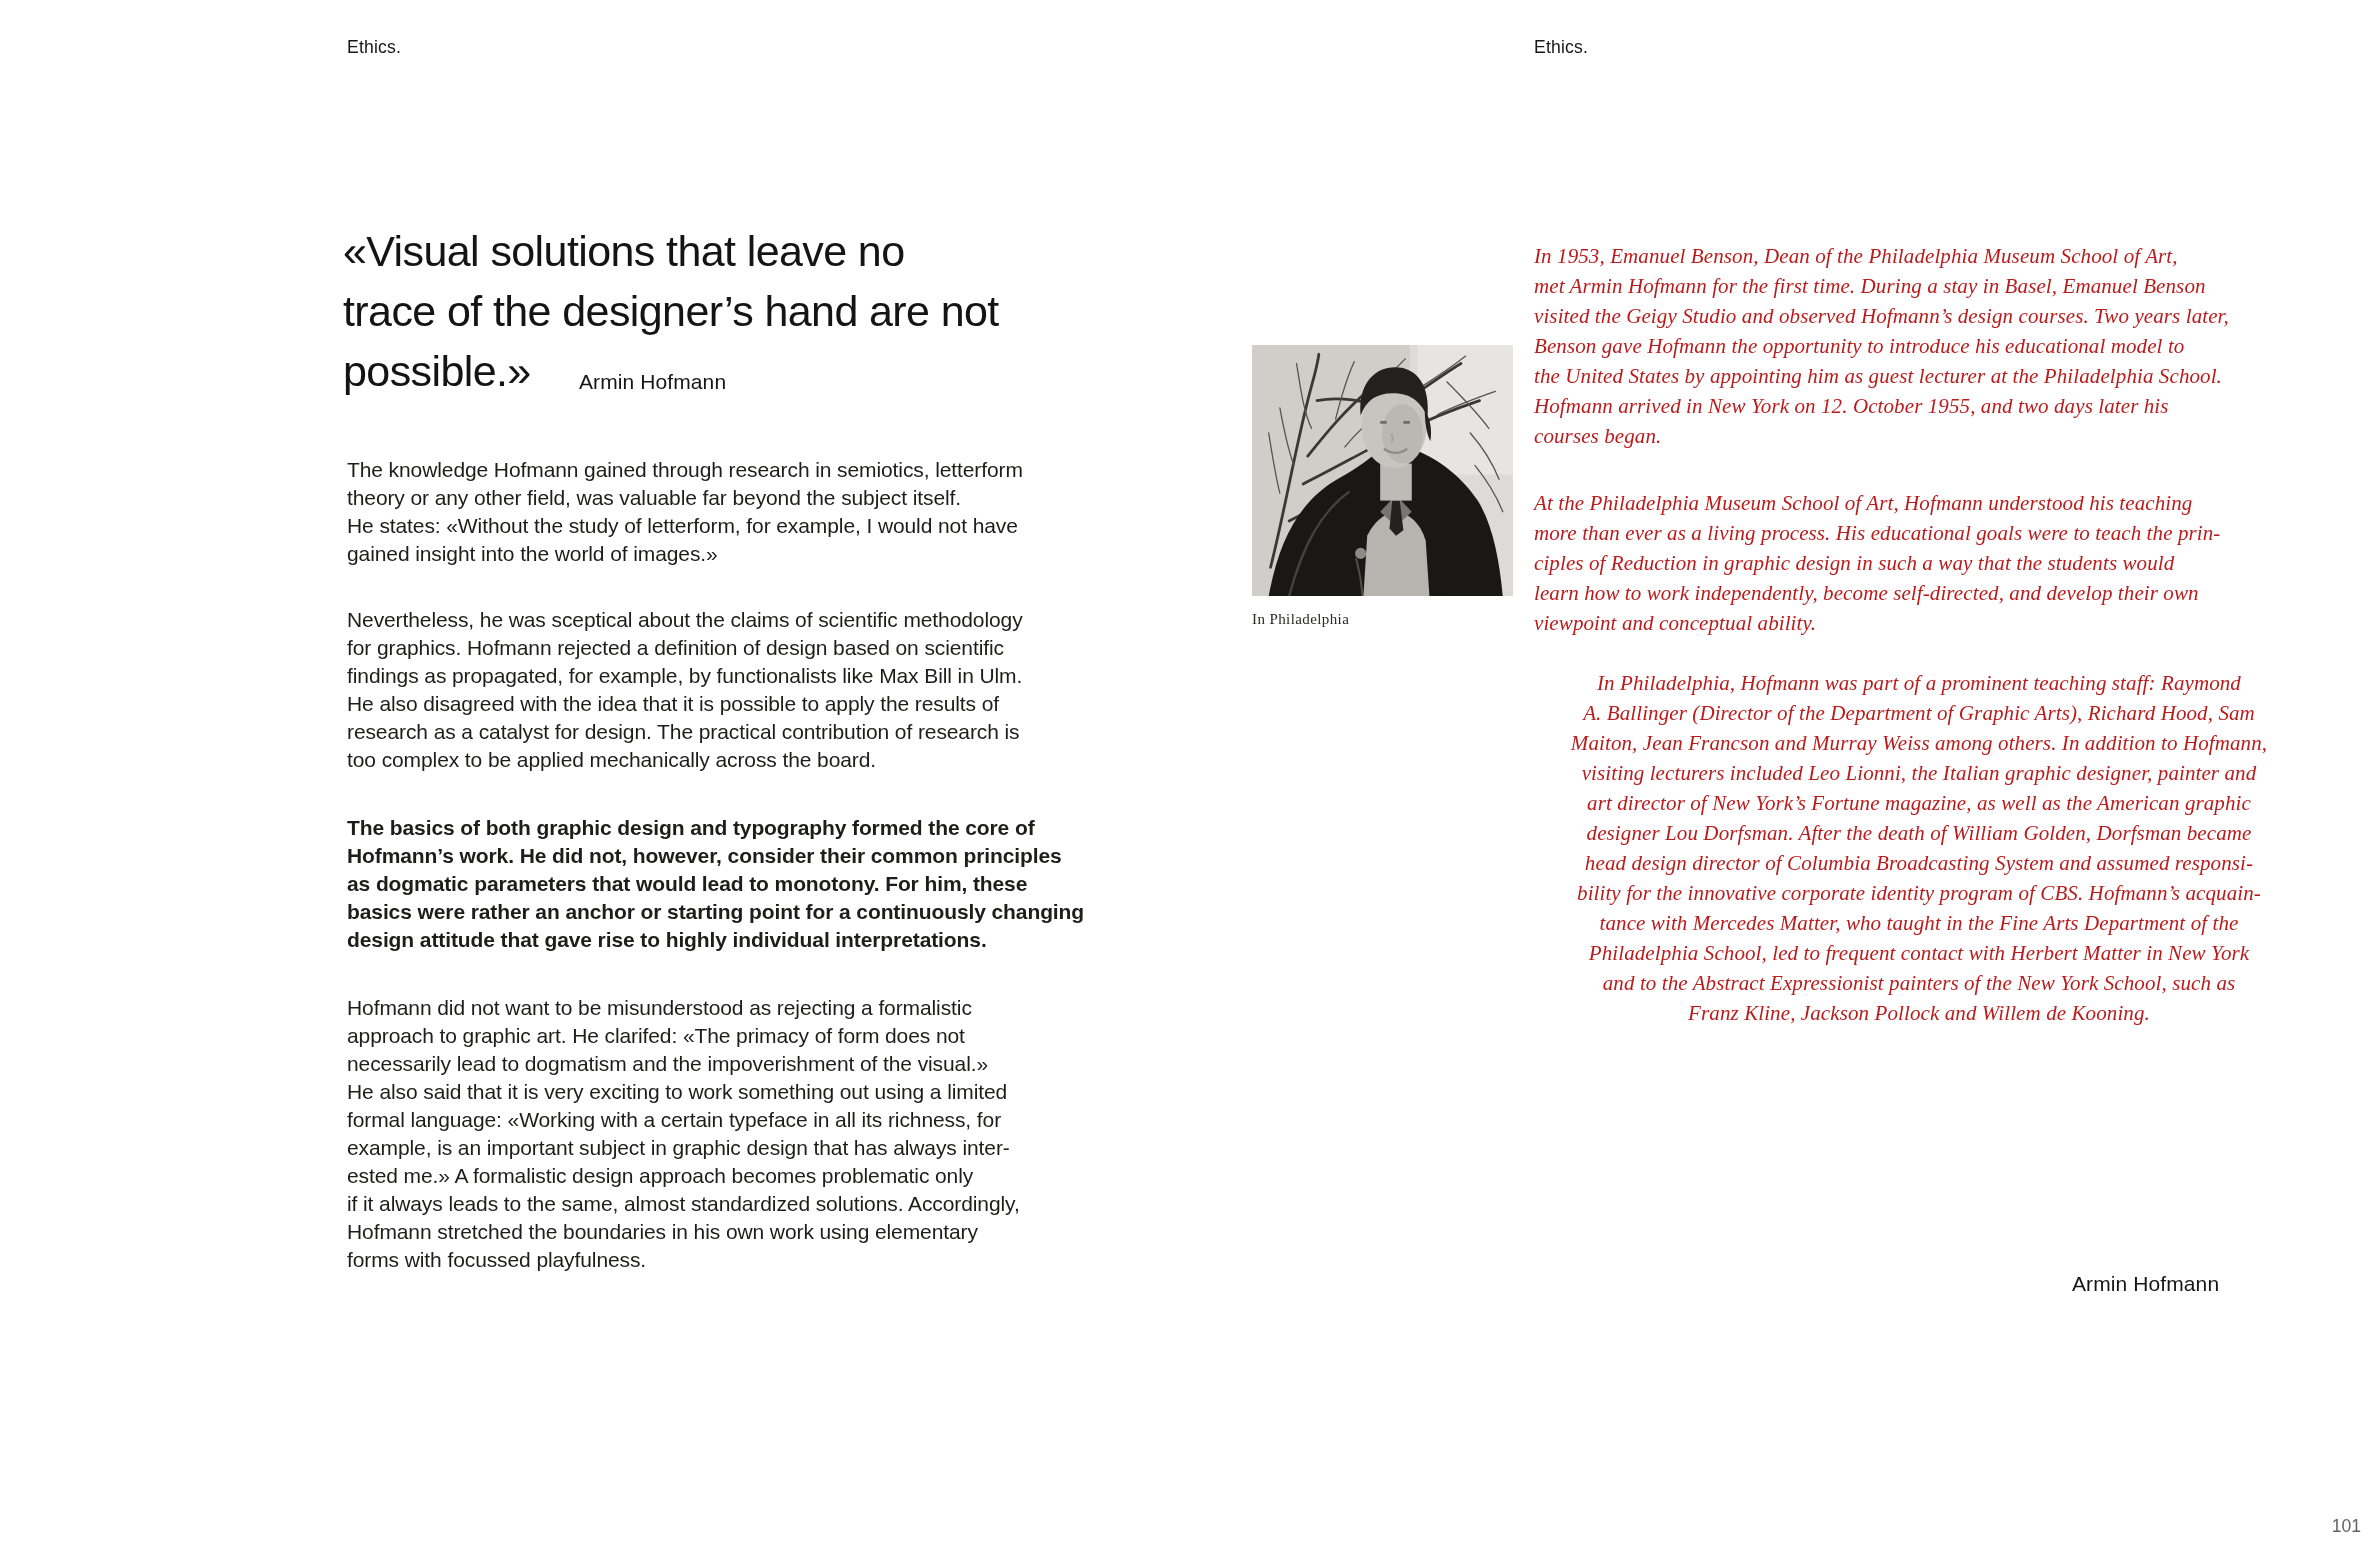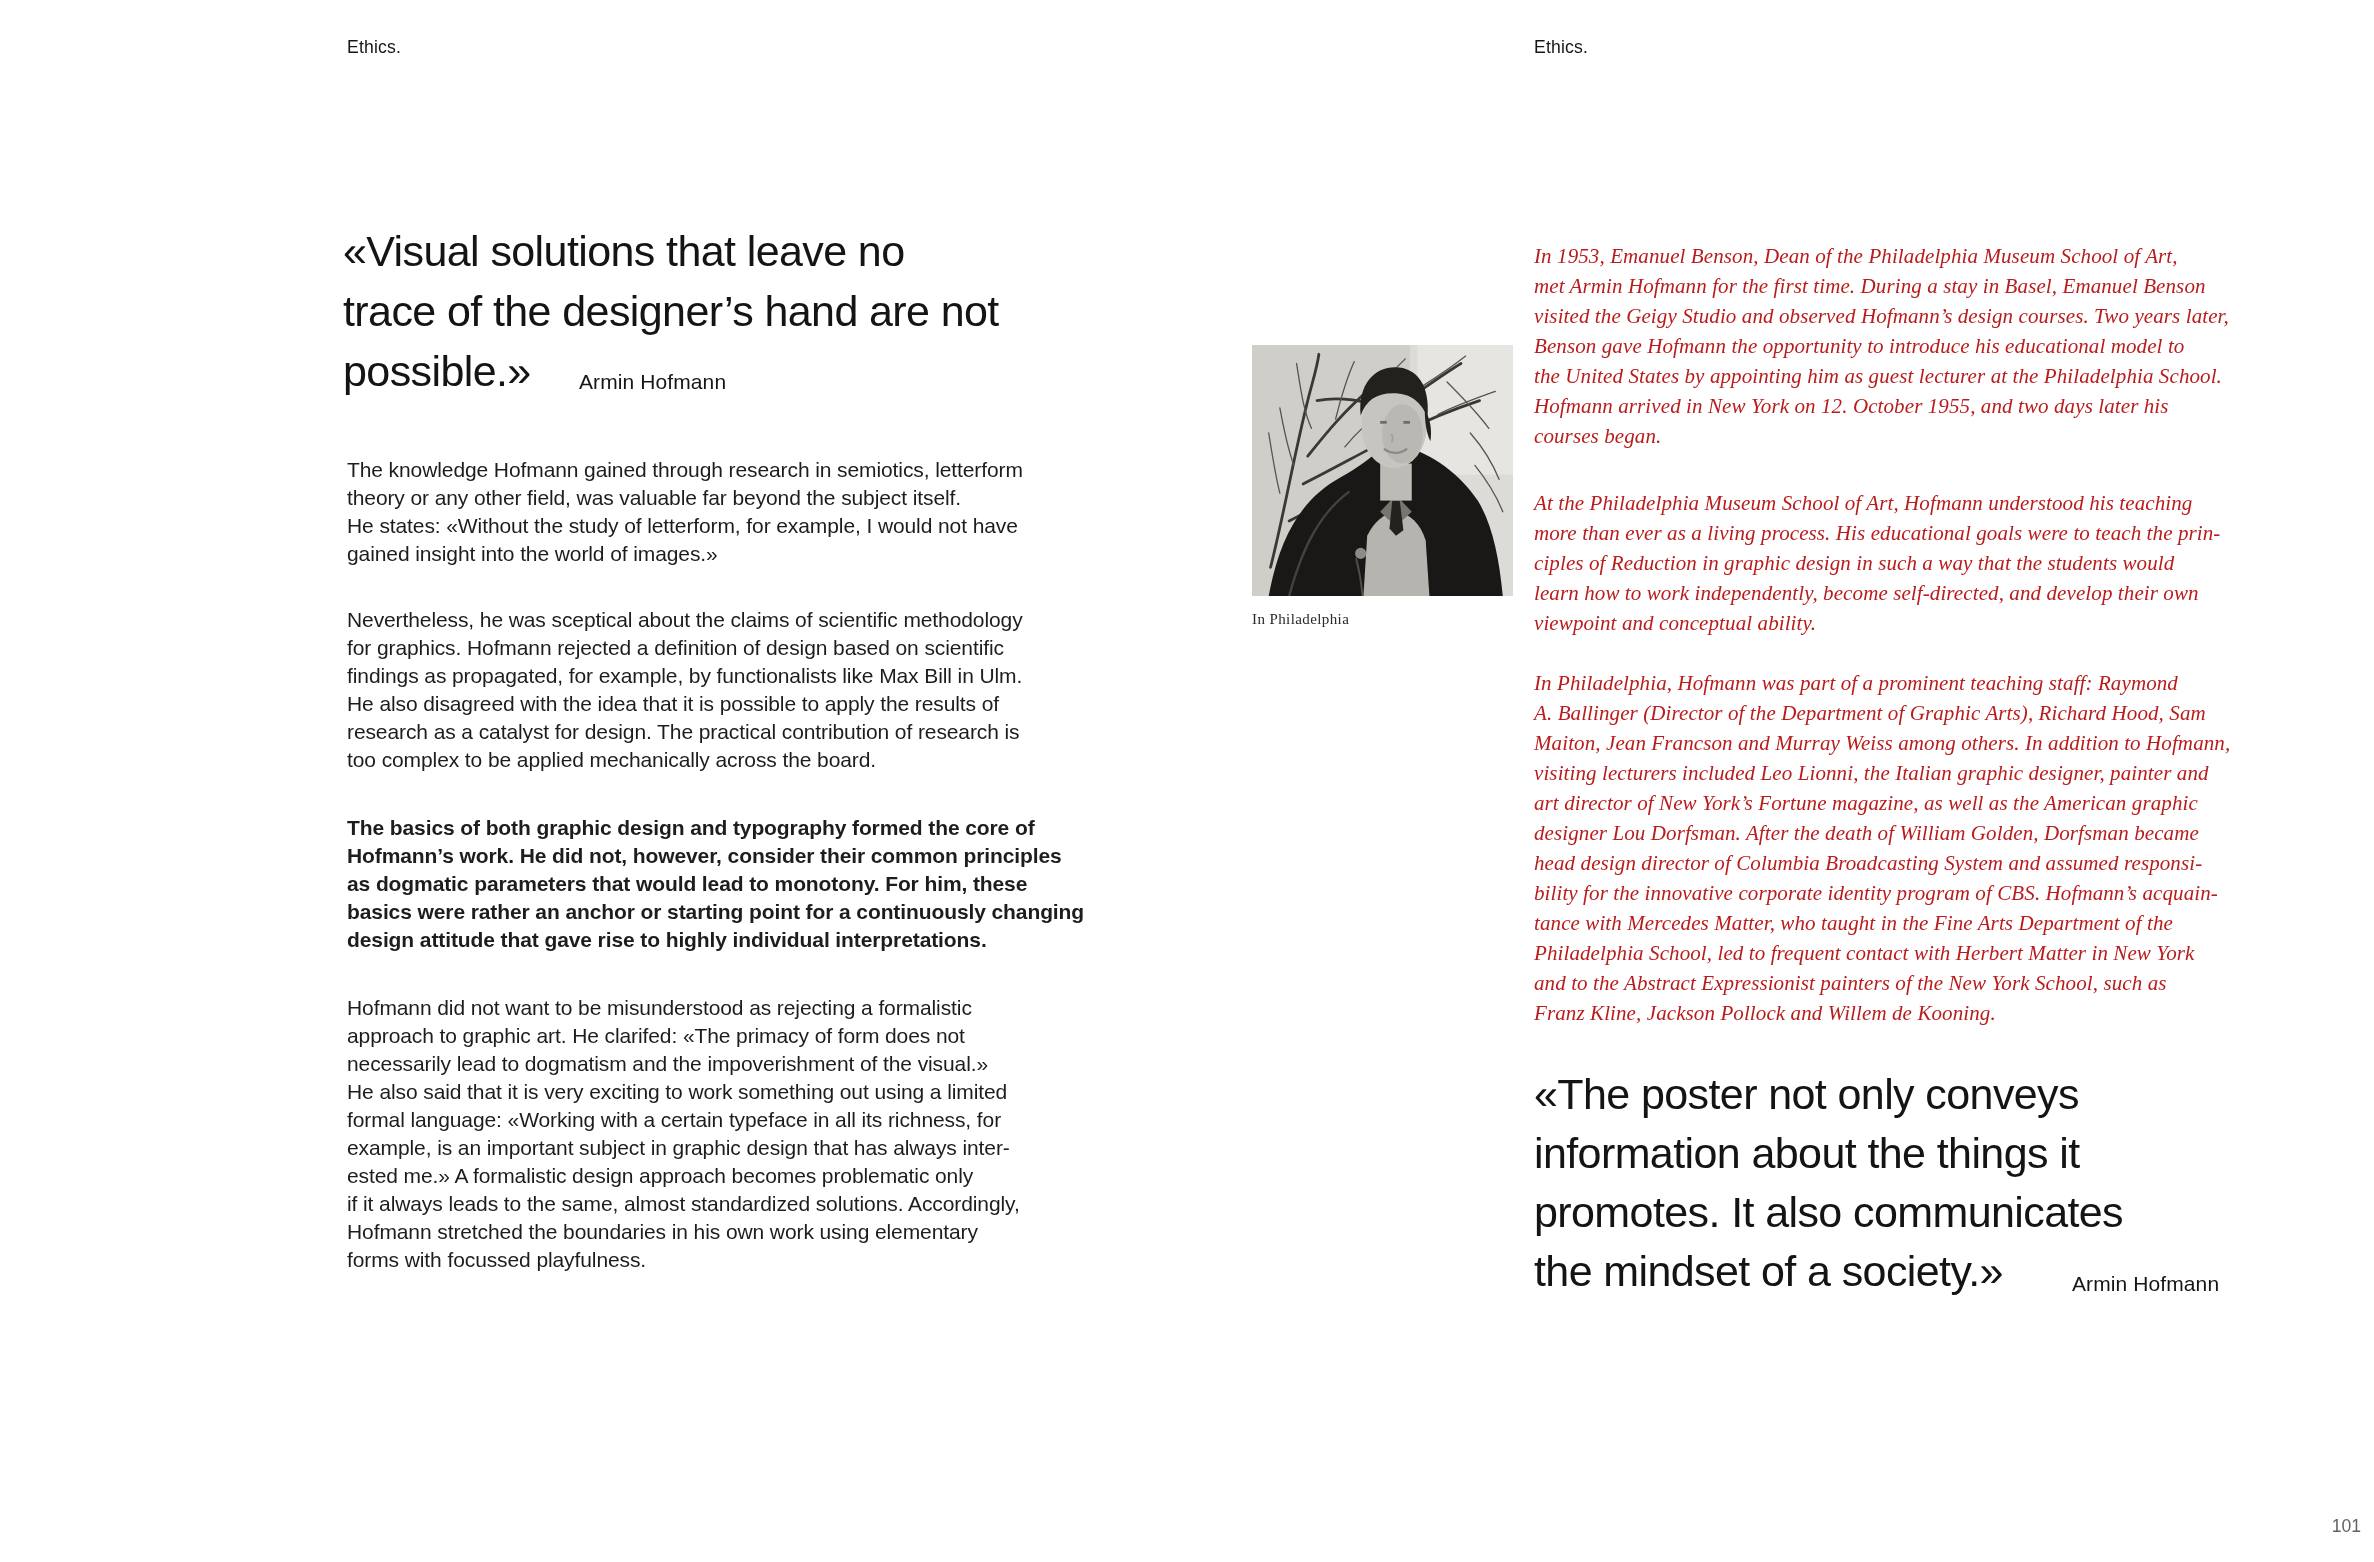--- a/index.html
+++ b/index.html
@@ -136,38 +136,34 @@
 the United States by appointing him as guest lecturer at the Philadelphia School.
 Hofmann arrived in New York on 12. October 1955, and two days later his
 courses began.</p>
 
     <p class="serif-par lines" style="left:327px;top:488px;width:770px;">At the Philadelphia Museum School of Art, Hofmann understood his teaching
 more than ever as a living process. His educational goals were to teach the prin-
 ciples of Reduction in graphic design in such a way that the students would
 learn how to work independently, become self-directed, and develop their own
 viewpoint and conceptual ability.</p>
 
-    <p class="serif-par lines" style="left:327px;top:668px;width:770px;">In Philadelphia, Hofmann was part of a prominent teaching staff: Raymond
+    <p class="serif-par lines" style="left:327px;top:668px;width:770px;text-align:center;">In Philadelphia, Hofmann was part of a prominent teaching staff: Raymond
 A. Ballinger (Director of the Department of Graphic Arts), Richard Hood, Sam
 Maiton, Jean Francson and Murray Weiss among others. In addition to Hofmann,
 visiting lecturers included Leo Lionni, the Italian graphic designer, painter and
 art director of New York’s Fortune magazine, as well as the American graphic
 designer Lou Dorfsman. After the death of William Golden, Dorfsman became
 head design director of Columbia Broadcasting System and assumed responsi-
 bility for the innovative corporate identity program of CBS. Hofmann’s acquain-
 tance with Mercedes Matter, who taught in the Fine Arts Department of the
 Philadelphia School, led to frequent contact with Herbert Matter in New York
 and to the Abstract Expressionist painters of the New York School, such as
 Franz Kline, Jackson Pollock and Willem de Kooning.</p>
 
     <div class="pull-quote pq-right" style="left:327px;top:1065px;width:835px;">
-      <span class="lines">«The poster not only conveys
-information about the things it
-promotes. It also communicates
-the mindset of a society.»</span>
       <span class="attrib" style="left:538px;top:210px;">Armin Hofmann</span>
     </div>
 
     <div class="page-number">101</div>
   </section>
 
 </div>
 
 
 </body></html>

